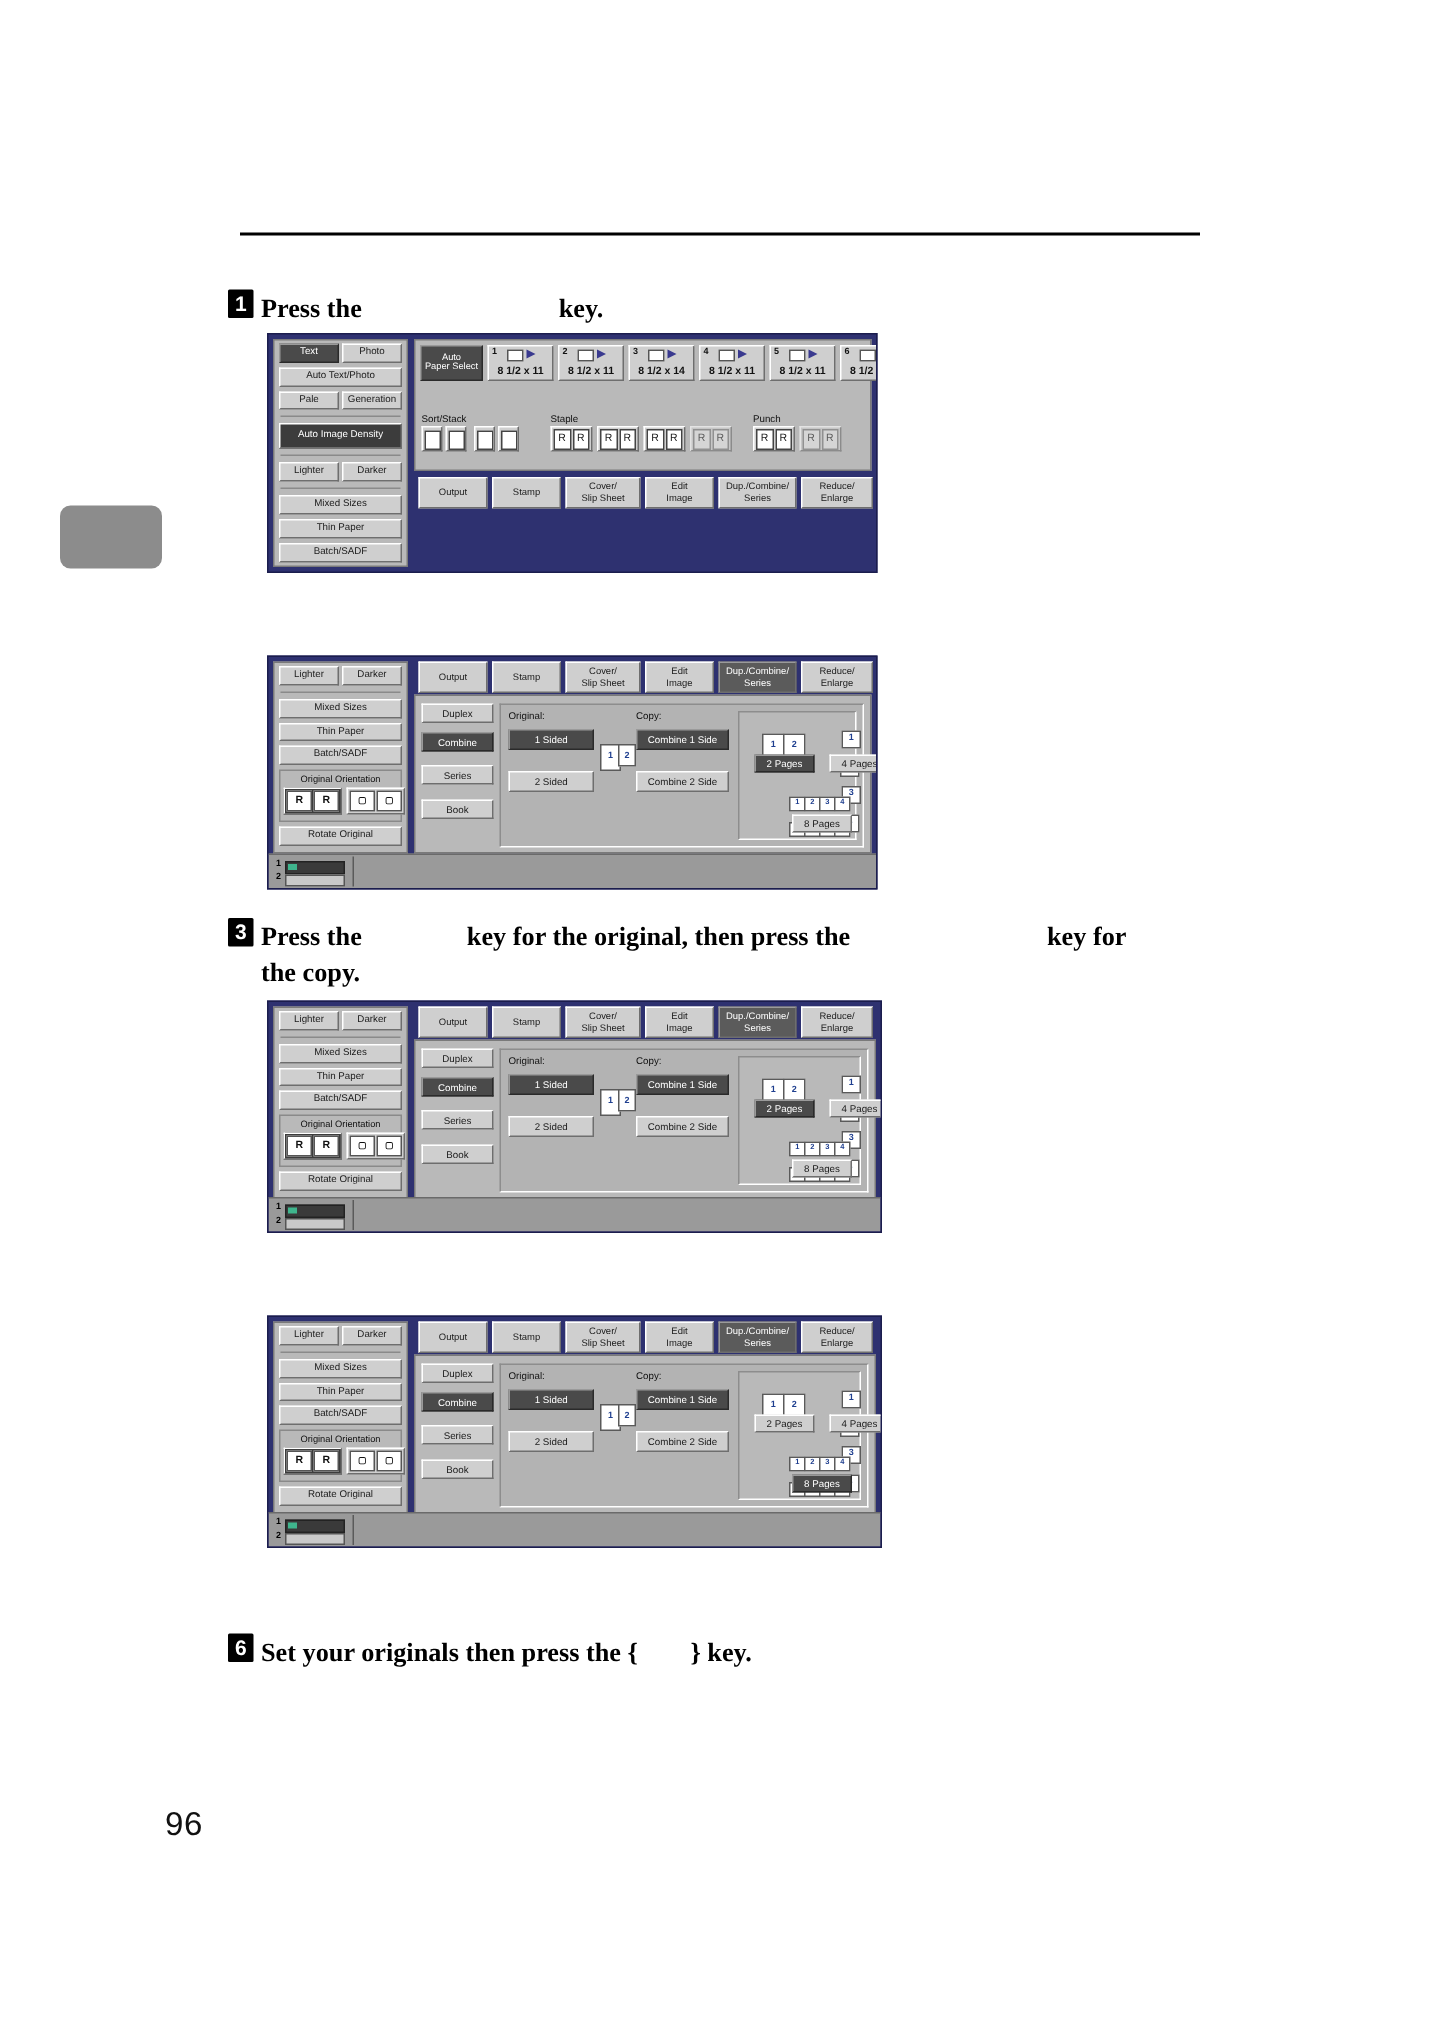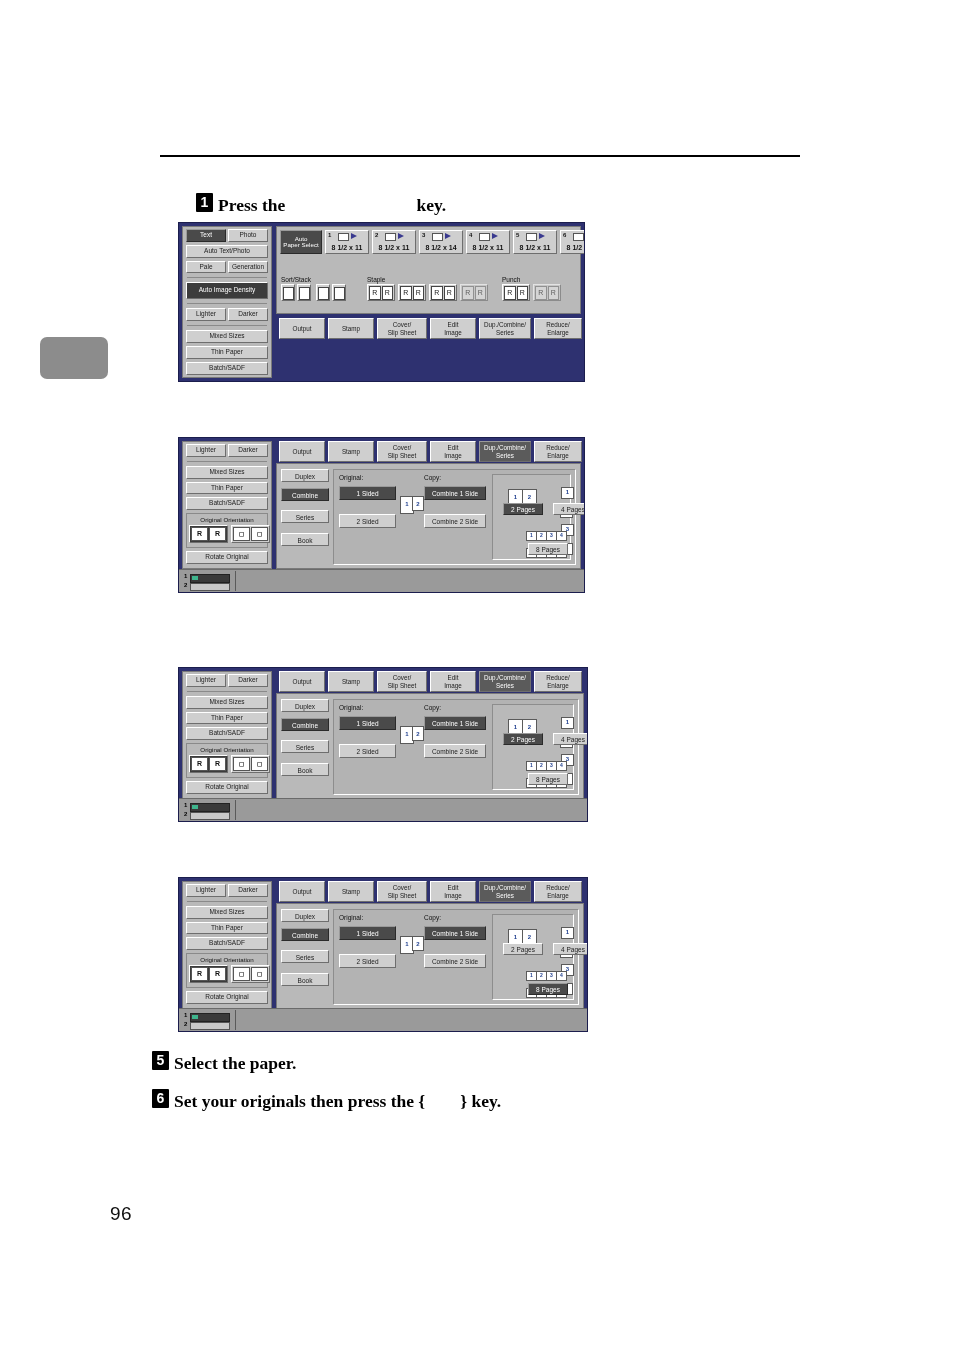--- a/index.html
+++ b/index.html
@@ -15,21 +15,21 @@
   
   .page { position:absolute; left:0; top:0; width:954px; height:1348px; }
   .rule { position:absolute; left:160px; top:155px; width:640px; height:2px; background:#000; }
   .chapter-tab {
     position:absolute; left:40px; top:337px; width:68px; height:42px;
     background:#8c8c8c; border-radius:7px;
   }
   .folio {
     position:absolute; left:110px; top:1203px;
     font-family:"Liberation Sans", sans-serif;
-    font-size:19px; letter-spacing:.5px; color:#111;
+    font-size:22px; letter-spacing:.5px; color:#111;
   }
 
   
   .step { position:absolute; left:152px; }
   .step .num {
     display:inline-block; width:17px; height:19px;
     background:#000; color:#fff;
     font-family:"Liberation Sans", sans-serif;
     font-weight:bold; font-size:14px; line-height:19px;
     text-align:center; vertical-align:2px; margin-right:5px;
@@ -151,21 +151,21 @@
   .caption { font-size:6.2px; text-align:center; color:#101010; margin-bottom:2px;}
 </style>
 </head>
 <body>
 
 <div class="page">
 
   <div class="rule"></div>
   <div class="chapter-tab"></div>
 
-  <div class="step" style="top:193px;margin-left:44px;">
+  <div class="step" style="top:193px;">
     <span class="num">1</span><span class="step-body"><span class="txt">Press the                              key.</span></span>
   </div>
 
   <div class="lcd" id="lcd1" style="left:178px; top:222px; width:407px; height:160px;">
 
     <div class="rail" style="height:152px;">
       <div class="row2">
         <div class="btn sel">Text</div>
         <div class="btn">Photo</div>
       </div>
@@ -388,20 +388,24 @@
         <div class="bar1">
             <span class="fill"></span>
           </div>
         <div class="n2">2</div>
         <div class="bar2"></div>
       </div>
       <div class="sep"></div>
     </div>
   </div>
 
+  <div class="step" style="top:612px; width:680px;">
+    <span class="num">3</span><span class="step-body" style="width:655px;"><span class="txt">Press the                key for the original, then press the                              key for
+the copy.</span></span>
+  </div>
 
   <div class="lcd" id="lcd3" style="left:178px; top:667px; width:410px; height:155px;">
     <div class="rail" style="height:128px;">
       <div class="row2">
         <div class="btn">Lighter</div>
         <div class="btn">Darker</div>
       </div>
       <div class="hr"></div>
       <div class="btn mb3">Mixed Sizes</div>
       <div class="btn mb3">Thin Paper</div>
@@ -576,22 +580,19 @@
         <div class="bar1">
             <span class="fill"></span>
           </div>
         <div class="n2">2</div>
         <div class="bar2"></div>
       </div>
       <div class="sep"></div>
     </div>
   </div>
 
-  <div class="step" style="top:1051px;">
-    <span class="num">5</span><span class="step-body"><span class="txt">Select the paper.</span></span>
-  </div>
 
   <div class="step" style="top:1089px;">
     <span class="num">6</span><span class="step-body"><span class="txt">Set your originals then press the {        } key.</span></span>
   </div>
 
   <div class="folio">96</div>
 </div>
 
 </body></html>

